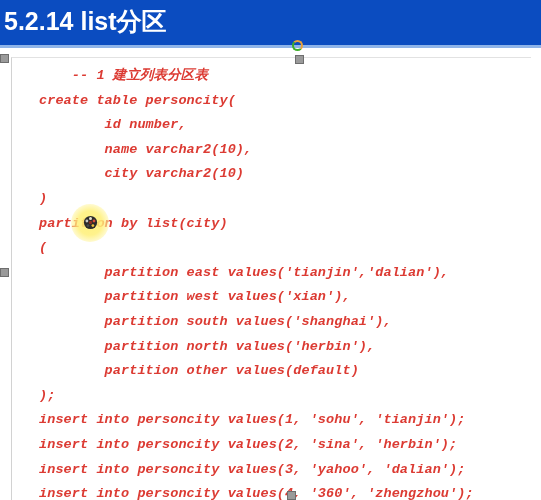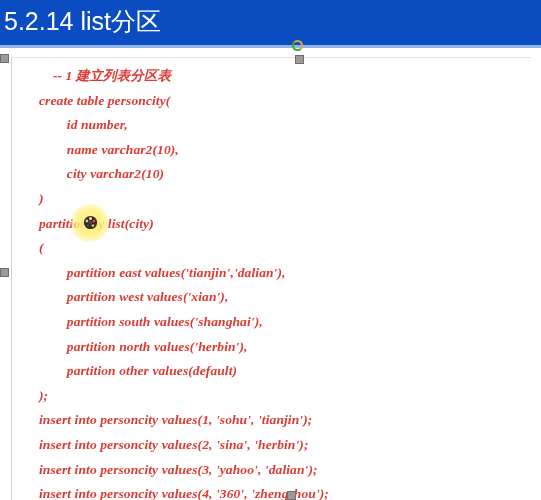--- a/index.html
+++ b/index.html
@@ -40,21 +40,21 @@
     width: 541px;
     height: 3px;
     background: #8fb4e8;
   }
   #title-text {
     position: absolute;
     left: 4px;
     top: 4px;
     font-family: "Liberation Sans", sans-serif;
     font-size: 25px;
-    font-weight: normal;
+    font-weight: bold;
     color: #ffffff;
     letter-spacing: 0px;
     white-space: nowrap;
     line-height: 34px;
   }
 
   
   #textbox-frame {
     position: absolute;
     left: 11px;
@@ -111,21 +111,20 @@
     font-weight: bold;
     font-style: italic;
     color: #dc3b33;
     line-height: 24.6px;
     white-space: pre;
     letter-spacing: 0.1px;
   }
   .code-line {
     height: 24.6px;
     white-space: pre;
-    font-family: Liberation Serif, serif;
   }
 
   
   #cursor-glow {
     position: absolute;
     left: 71px;
     top: 204px;
     width: 38px;
     height: 38px;
     border-radius: 50%;

